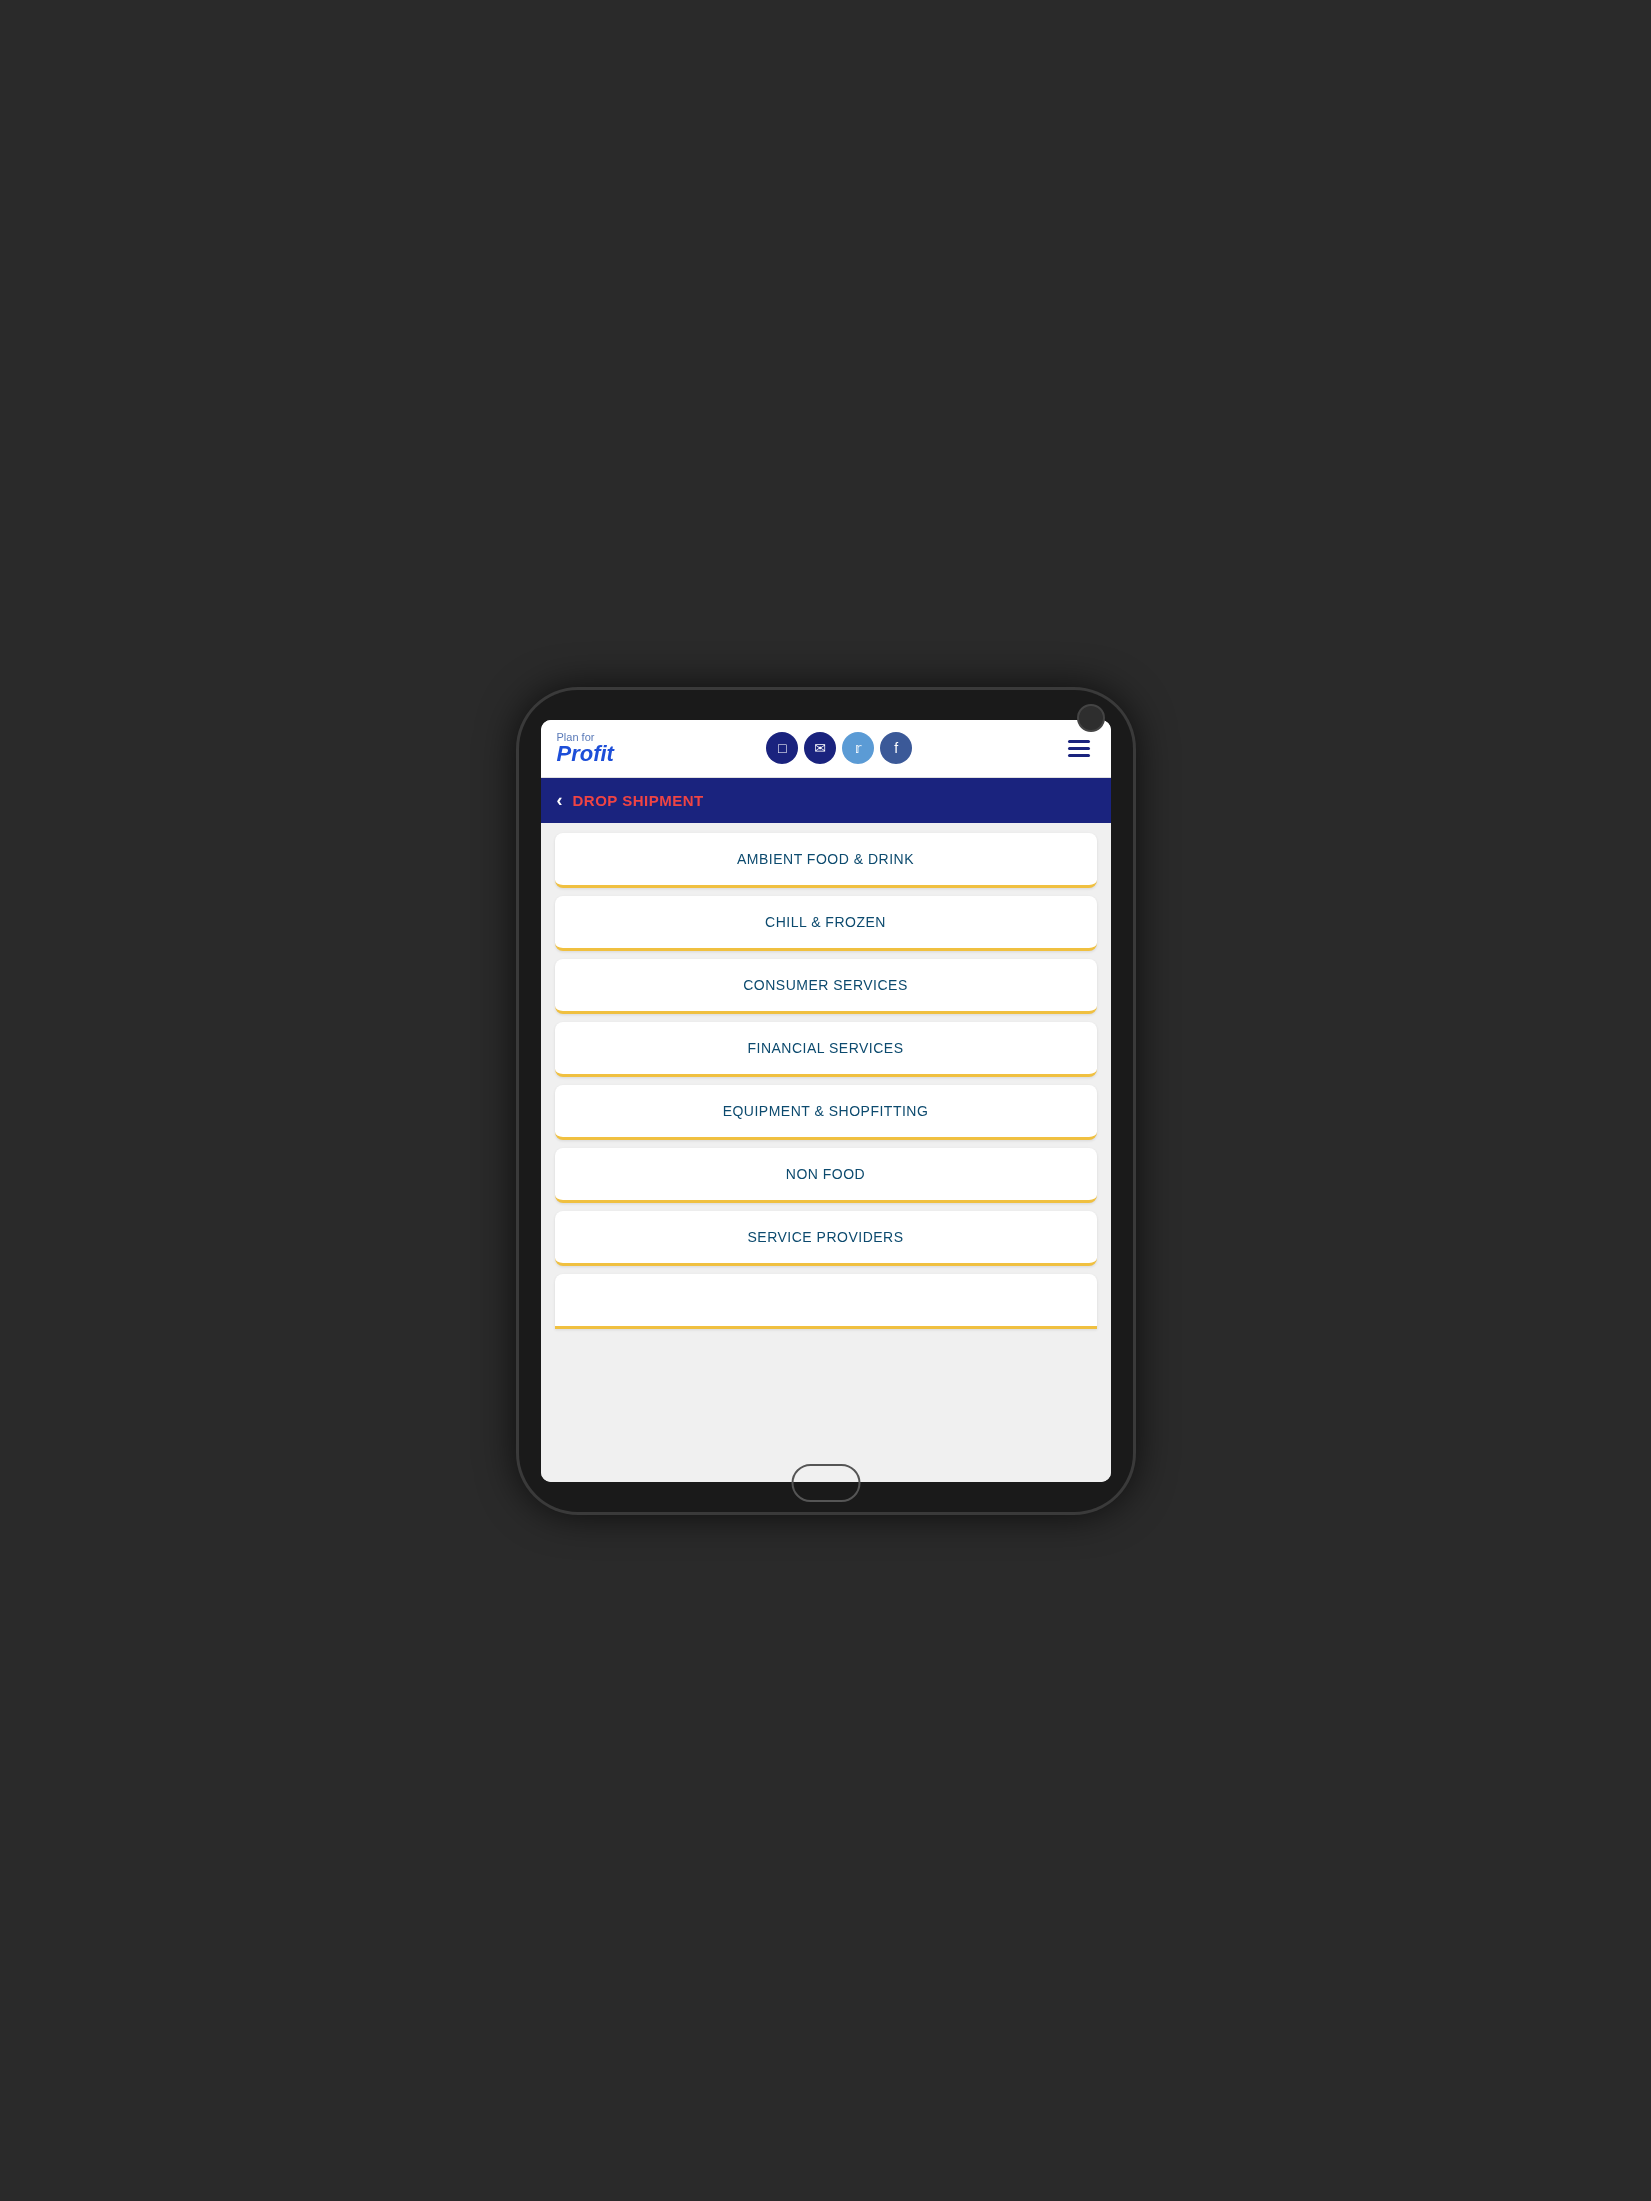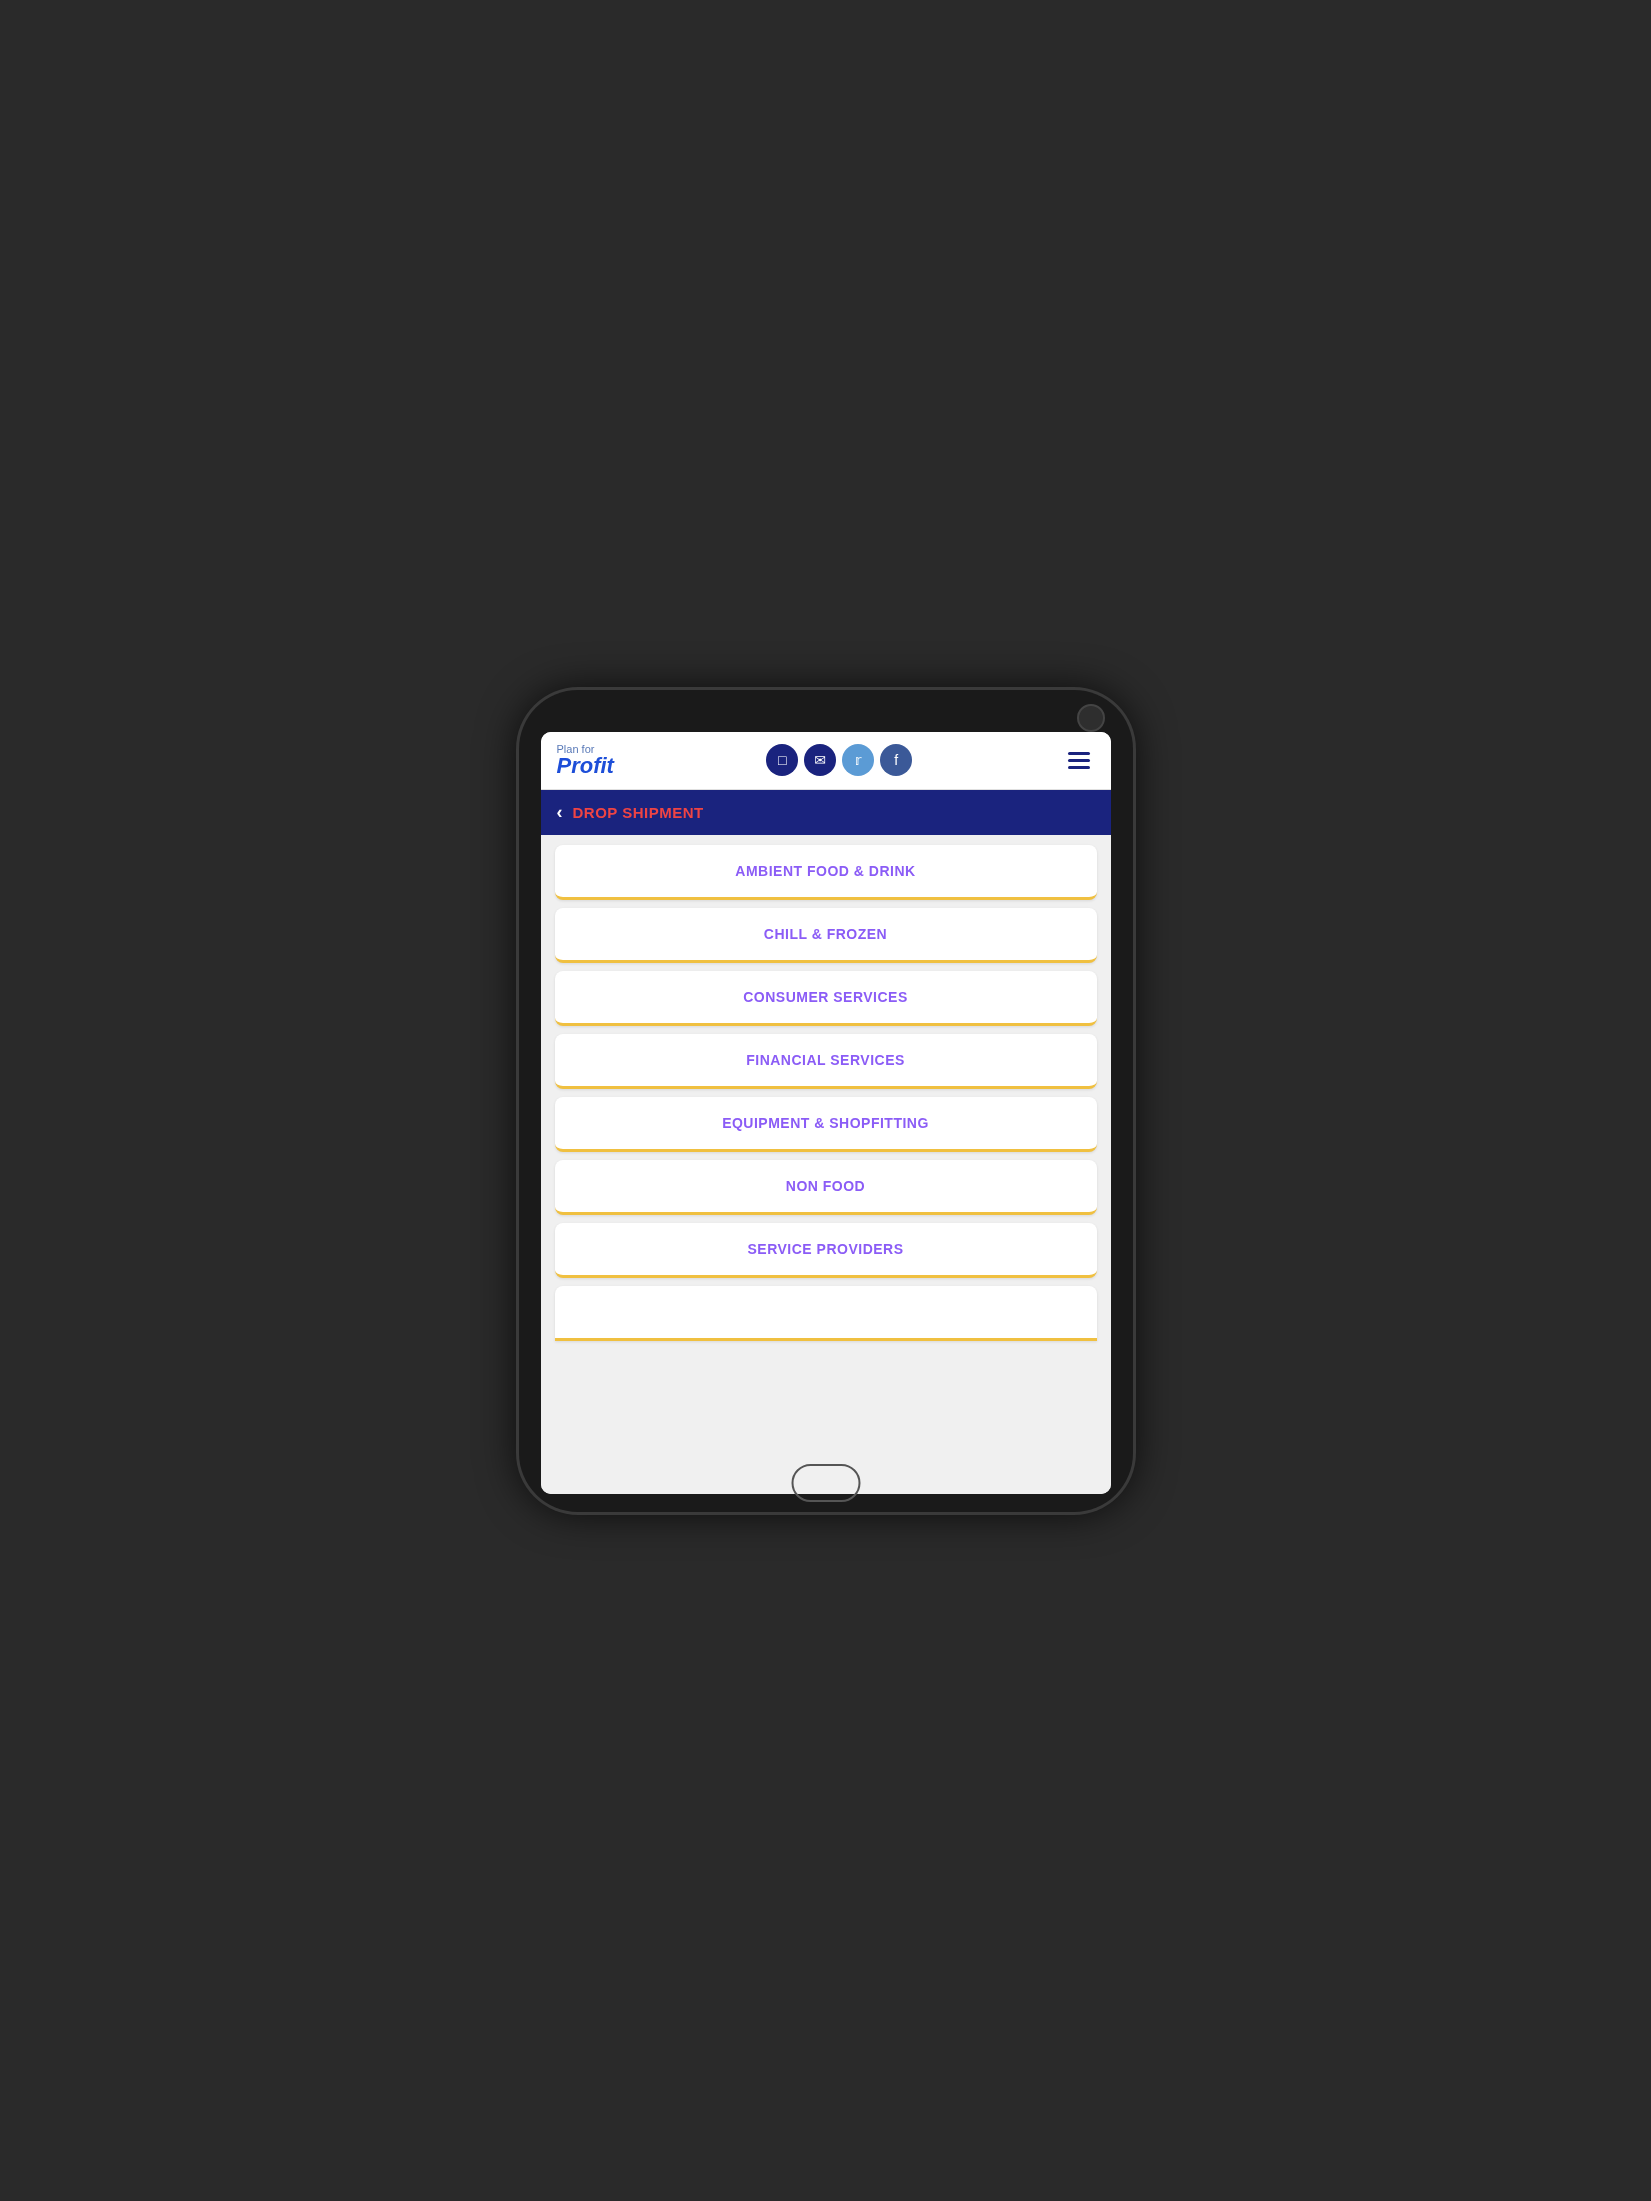--- a/index.html
+++ b/index.html
@@ -24,21 +24,20 @@
     }
 
     .device-screen {
       width: 100%;
       height: 100%;
       background: #f5f5f5;
       border-radius: 10px;
       overflow: hidden;
       display: flex;
       flex-direction: column;
-      margin-top: 12px;
     }
 
     
     .device-top-bar {
       position: absolute;
       top: 14px;
       right: 28px;
       width: 28px;
       height: 28px;
       background: #2e2e2e;
@@ -164,22 +163,22 @@
     .menu-button {
       display: block;
       width: 100%;
       background: white;
       border: none;
       border-radius: 8px;
       padding: 18px 16px;
       margin-bottom: 8px;
       text-align: center;
       font-size: 14px;
-      font-weight: 700;
-      color: #8b5cf6;
+      font-weight: 400;
+      color: #0c4a6e;
       letter-spacing: 0.5px;
       cursor: pointer;
       border-bottom: 3px solid #f0c040;
       box-shadow: 0 1px 3px rgba(0,0,0,0.1);
       text-transform: uppercase;
     }
 
     
     .menu-button-partial {
       display: block;

